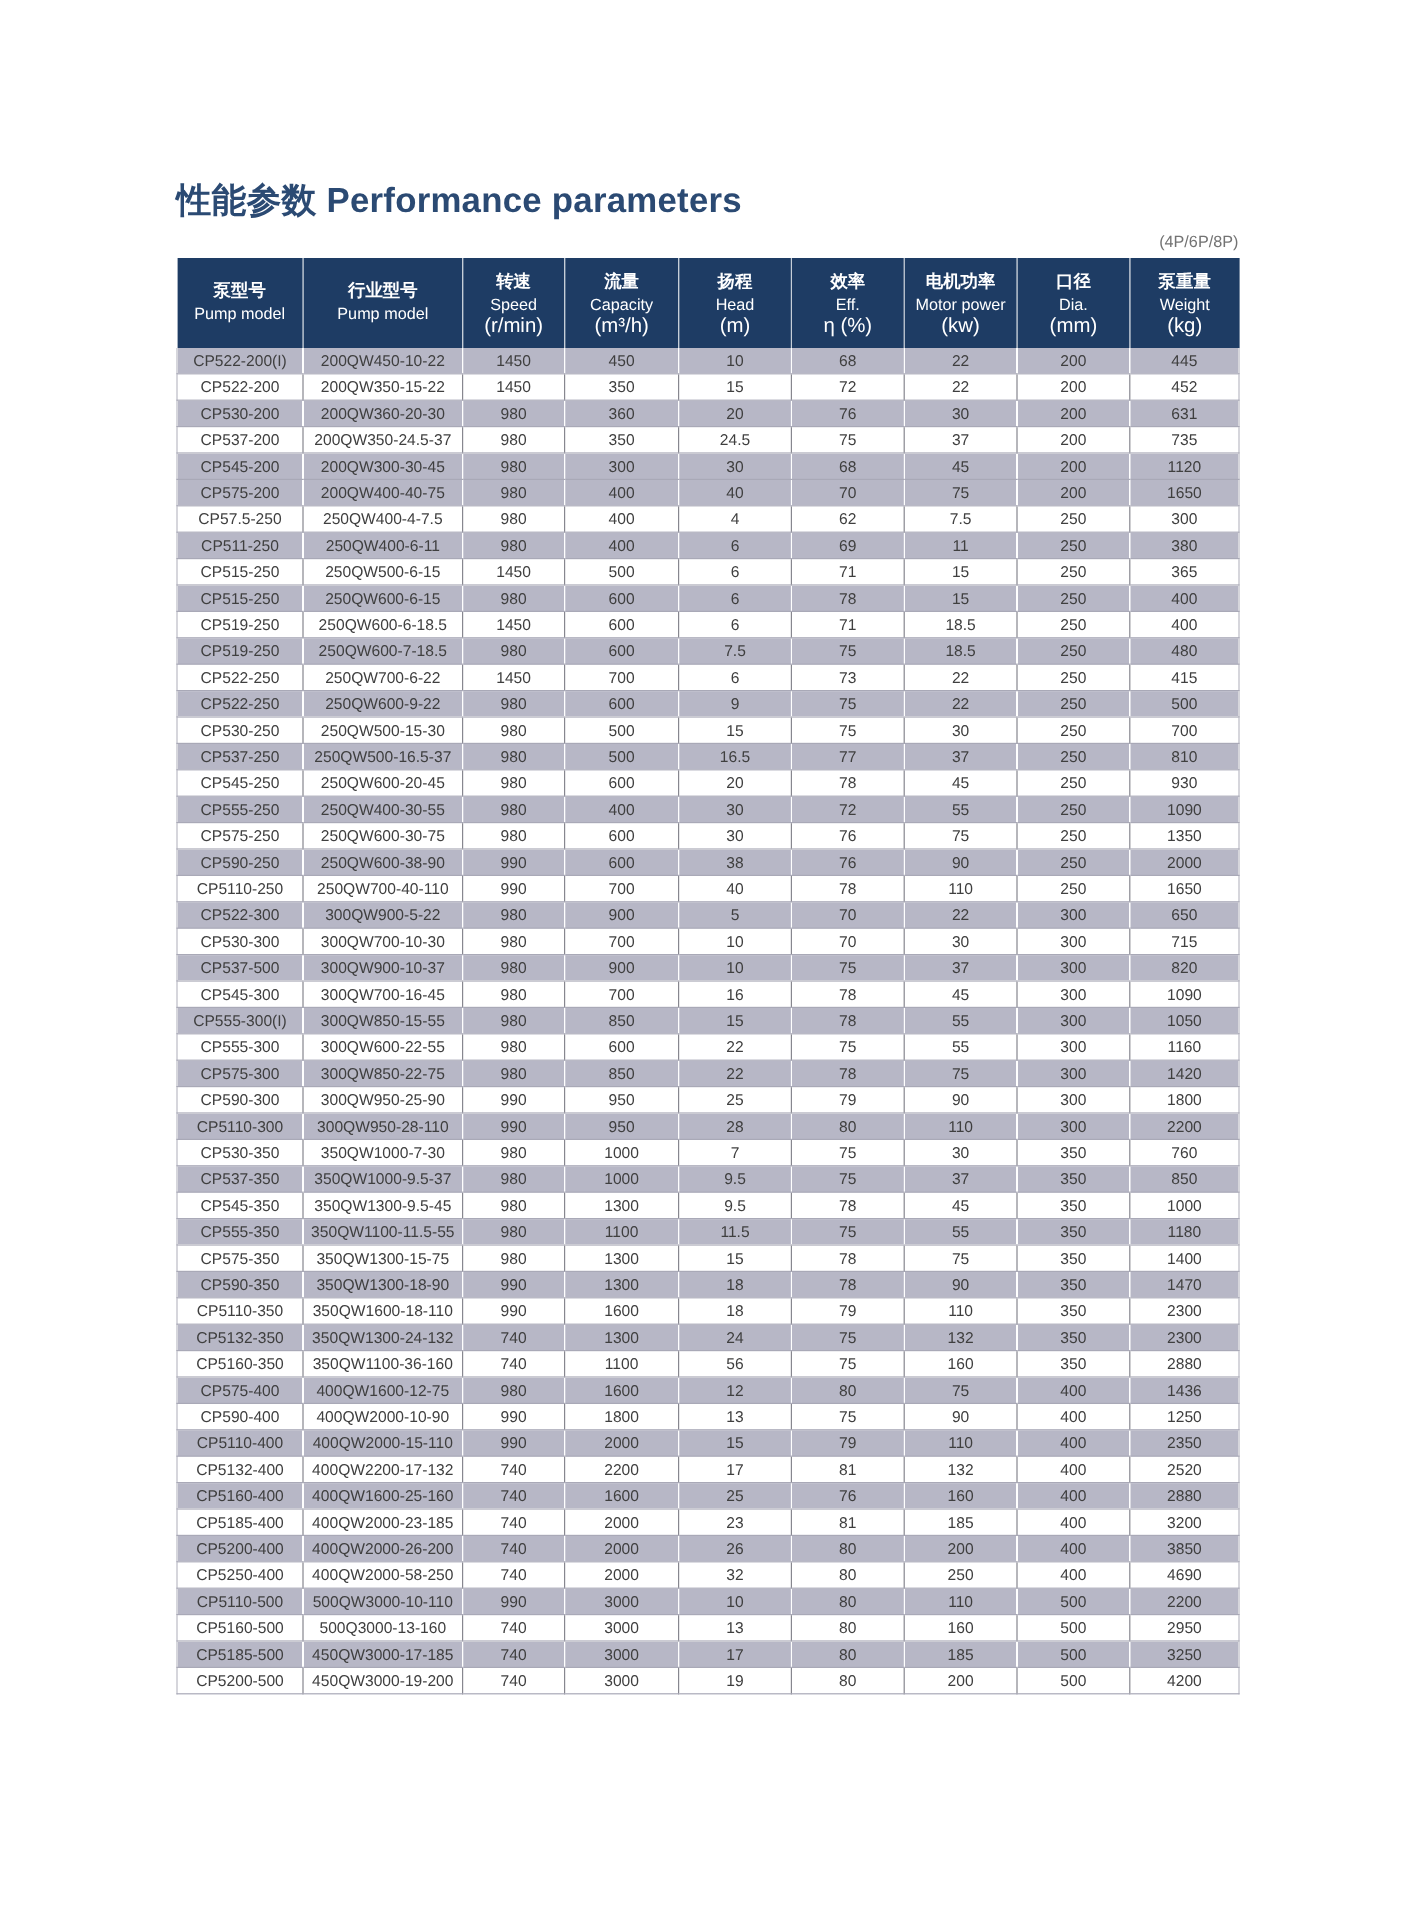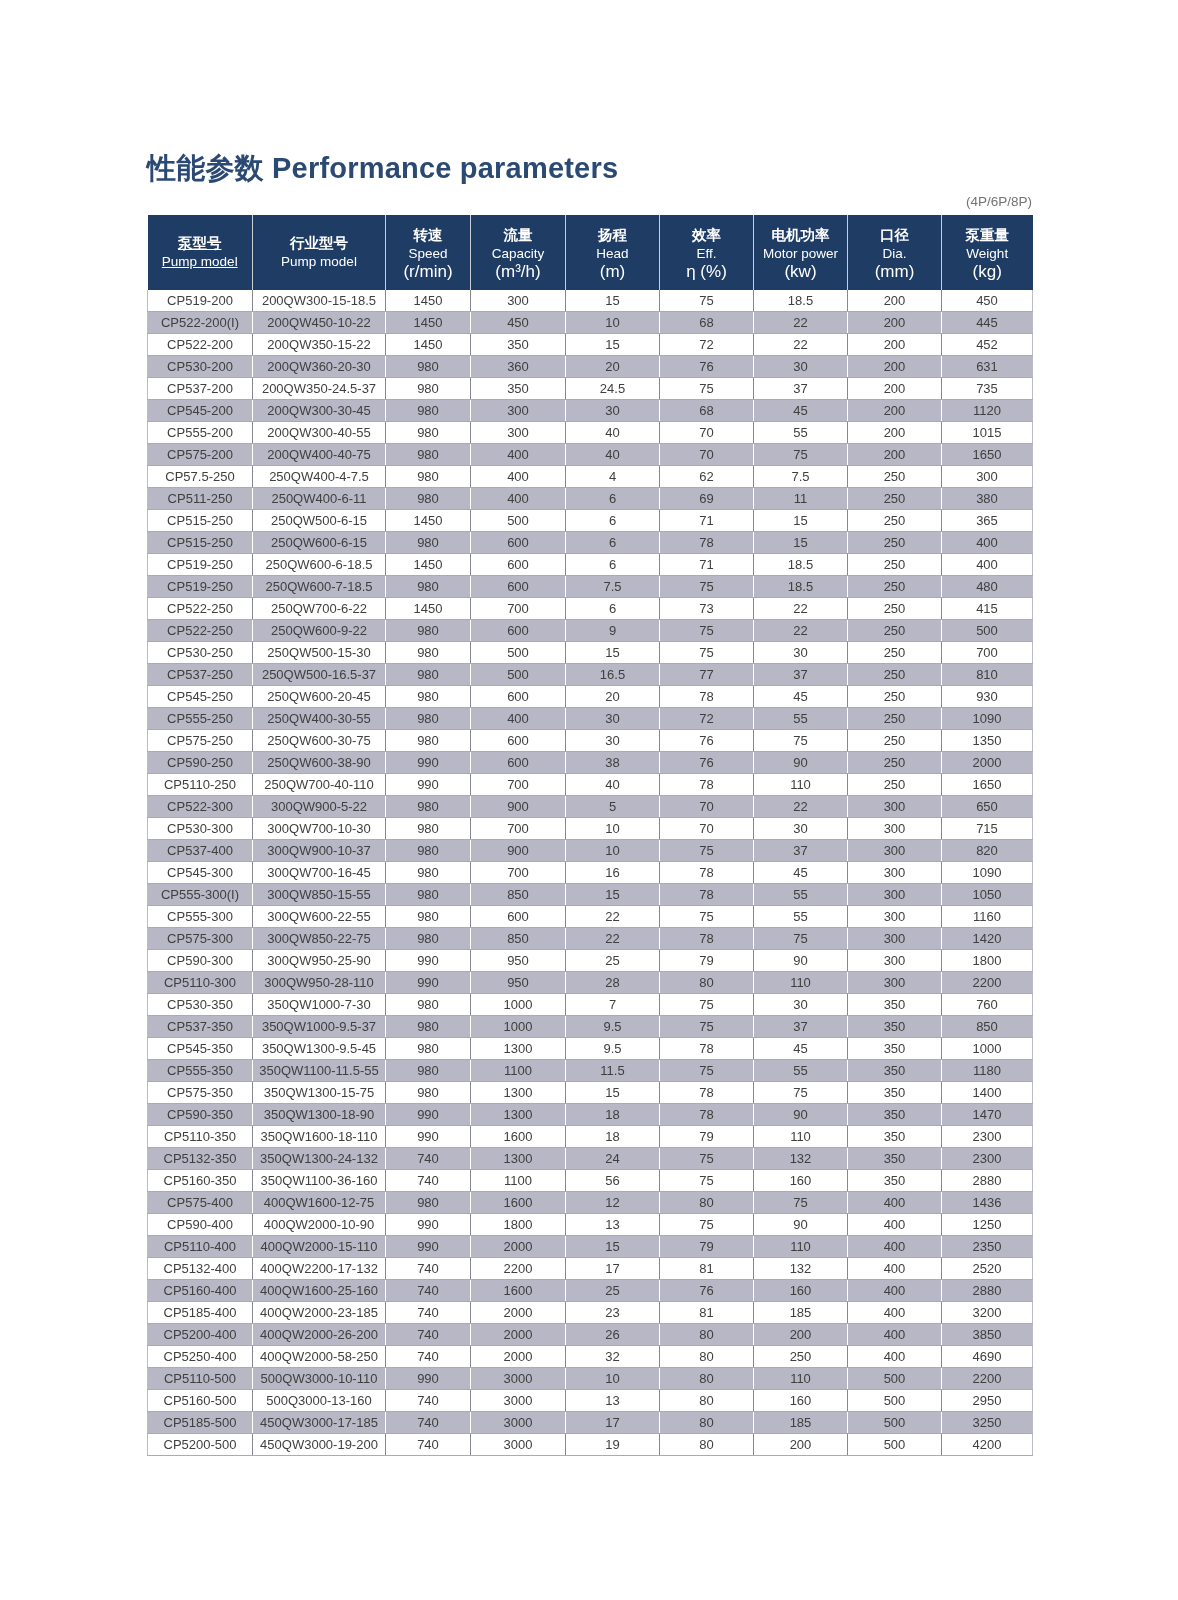--- a/index.html
+++ b/index.html
@@ -46,21 +46,21 @@
   thead th{
     background:#1e3c64;
     color:#ffffff;
     height:75px;
     padding:0;
     vertical-align:middle;
     text-align:center;
     font-weight:normal;
     border-left:1px solid rgba(255,255,255,.75);
   }
-  thead th:first-child{border-left:none;text-decoration:underline;}
+  thead th:first-child{border-left:none;}
   thead .zh{font-size:14.5px;font-weight:bold;line-height:19px;}
   thead .en{font-size:13.5px;line-height:18px;}
   thead .unit{font-size:17px;line-height:17px;}
   tbody td{
     height:21px;
     padding:0 2px;
     text-align:center;
     vertical-align:middle;
     font-size:13px;
     color:#3f3f3f;
@@ -137,31 +137,20 @@
               <div class="unit">(mm)</div>
             </th>
             <th>
               <div class="zh">泵重量</div>
               <div class="en">Weight</div>
               <div class="unit">(kg)</div>
             </th>
           </tr>
       </thead>
       <tbody>
-          <tr>
-            <td>CP519-200</td>
-            <td>200QW300-15-18.5</td>
-            <td>1450</td>
-            <td>300</td>
-            <td>15</td>
-            <td>75</td>
-            <td>18.5</td>
-            <td>200</td>
-            <td>450</td>
-          </tr>
           <tr class="alt">
             <td>CP522-200(I)</td>
             <td>200QW450-10-22</td>
             <td>1450</td>
             <td>450</td>
             <td>10</td>
             <td>68</td>
             <td>22</td>
             <td>200</td>
             <td>445</td>
@@ -203,31 +192,20 @@
             <td>CP545-200</td>
             <td>200QW300-30-45</td>
             <td>980</td>
             <td>300</td>
             <td>30</td>
             <td>68</td>
             <td>45</td>
             <td>200</td>
             <td>1120</td>
           </tr>
-          <tr>
-            <td>CP555-200</td>
-            <td>200QW300-40-55</td>
-            <td>980</td>
-            <td>300</td>
-            <td>40</td>
-            <td>70</td>
-            <td>55</td>
-            <td>200</td>
-            <td>1015</td>
-          </tr>
           <tr class="alt">
             <td>CP575-200</td>
             <td>200QW400-40-75</td>
             <td>980</td>
             <td>400</td>
             <td>40</td>
             <td>70</td>
             <td>75</td>
             <td>200</td>
             <td>1650</td>
@@ -413,21 +391,21 @@
             <td>300QW700-10-30</td>
             <td>980</td>
             <td>700</td>
             <td>10</td>
             <td>70</td>
             <td>30</td>
             <td>300</td>
             <td>715</td>
           </tr>
           <tr class="alt">
-            <td>CP537-400</td>
+            <td>CP537-500</td>
             <td>300QW900-10-37</td>
             <td>980</td>
             <td>900</td>
             <td>10</td>
             <td>75</td>
             <td>37</td>
             <td>300</td>
             <td>820</td>
           </tr>
           <tr>

